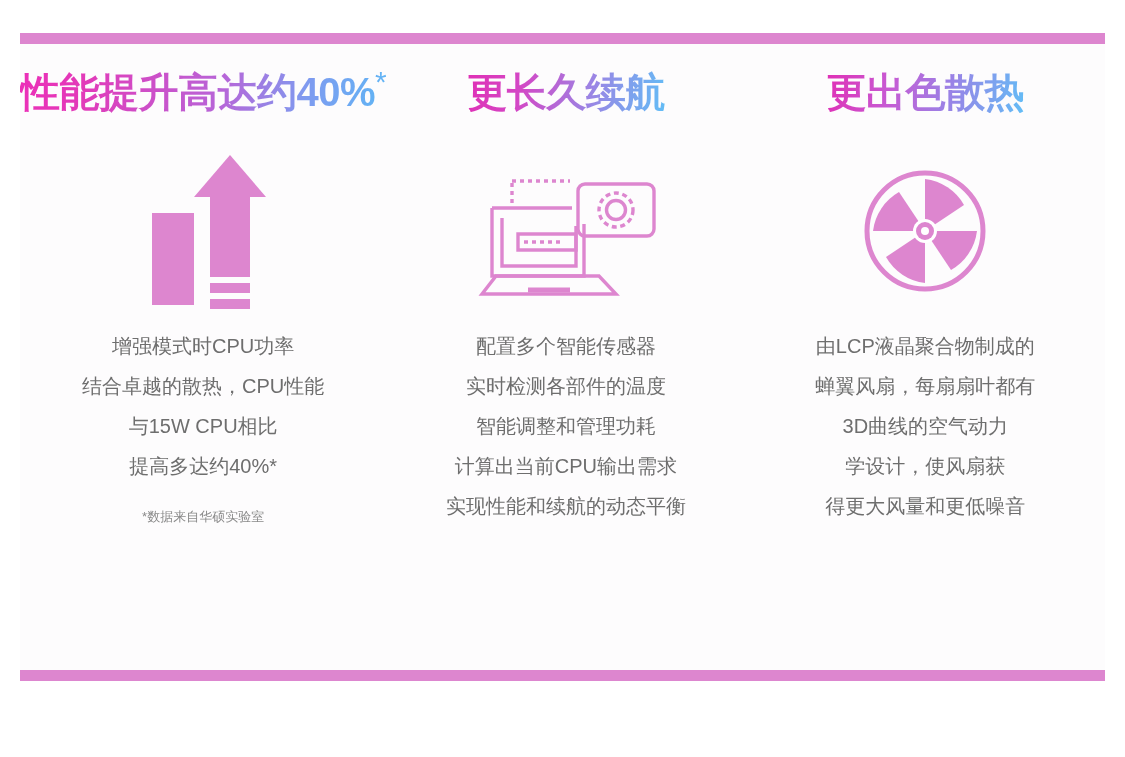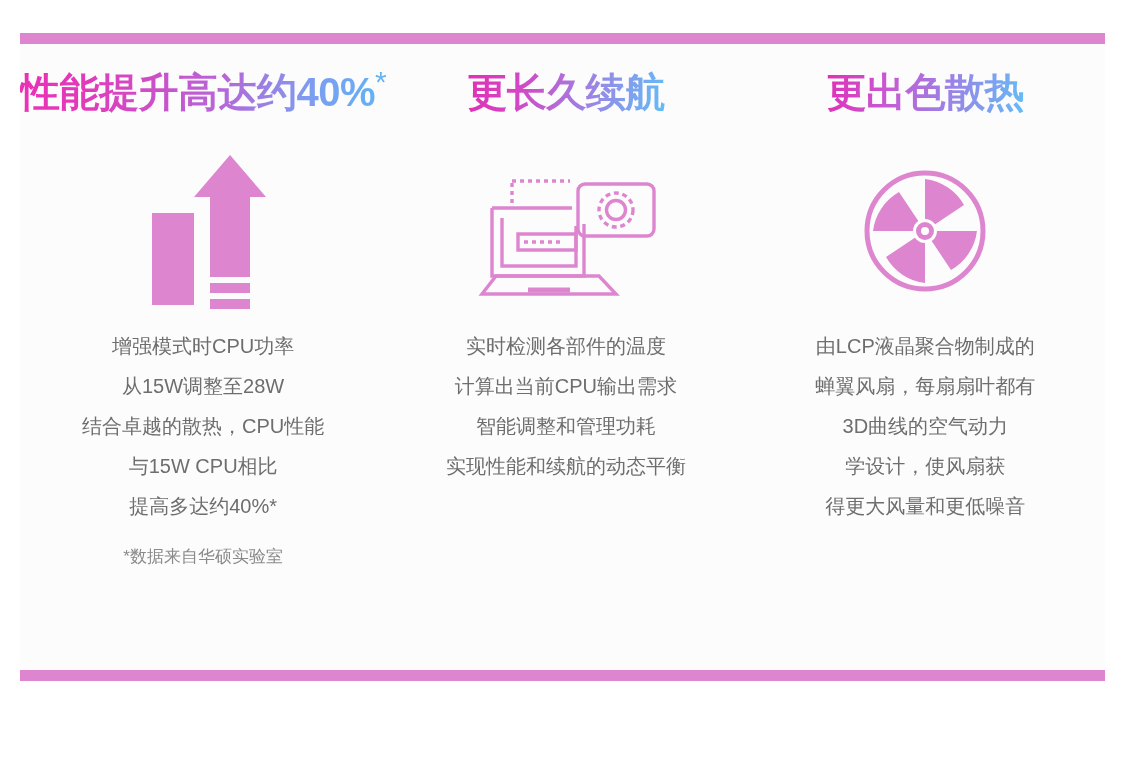--- a/index.html
+++ b/index.html
@@ -118,21 +118,21 @@
     font-weight: 400;
   }
   .lines .line {
     display: block;
     white-space: nowrap;
   }
   .footnote {
     margin-top: 22px;
     text-align: center;
     color: #8a8a8a;
-    font-size: 17px;
+    font-size: 13px;
     line-height: 18px;
     white-space: nowrap;
   }
 </style>
 </head>
 <body>
 
 <div class="board">
   <div class="cards">
 
@@ -149,21 +149,20 @@
             <rect x="14" y="62" width="42" height="92" fill="#dd86cf"></rect>
             <rect x="72" y="44" width="40" height="82" fill="#dd86cf"></rect>
             <polygon points="92,4 128,46 56,46" fill="#dd86cf"></polygon>
             <rect x="72" y="132" width="40" height="10" fill="#dd86cf"></rect>
             <rect x="72" y="148" width="40" height="10" fill="#dd86cf"></rect>
           </svg>
         </div>
 
         <div class="lines">
           <span class="line">增强模式时CPU功率</span>
-          <span class="line">从15W调整至28W</span>
           <span class="line">结合卓越的散热，CPU性能</span>
           <span class="line">与15W CPU相比</span>
           <span class="line">提高多达约40%*</span>
         </div>
 
         <div class="footnote">*数据来自华硕实验室</div>
       </div>
       <div class="card-bar bottom"></div>
     </div>
 
@@ -200,23 +199,24 @@
               <path d="M46 17 L104 17"></path>
               <path d="M46 19 L46 44"></path>
             </g>
             <g stroke="#dd86cf" stroke-width="3.4" stroke-dasharray="4 4" fill="none">
               <path d="M58 78 L96 78"></path>
             </g>
           </svg>
         </div>
 
         <div class="lines">
+          <span class="line">配置多个智能传感器</span>
           <span class="line">实时检测各部件的温度</span>
+          <span class="line">智能调整和管理功耗</span>
           <span class="line">计算出当前CPU输出需求</span>
-          <span class="line">智能调整和管理功耗</span>
           <span class="line">实现性能和续航的动态平衡</span>
         </div>
 
         <div class="footnote"></div>
       </div>
       <div class="card-bar bottom"></div>
     </div>
 
     <div class="card">
       <div class="card-bar top"></div>

